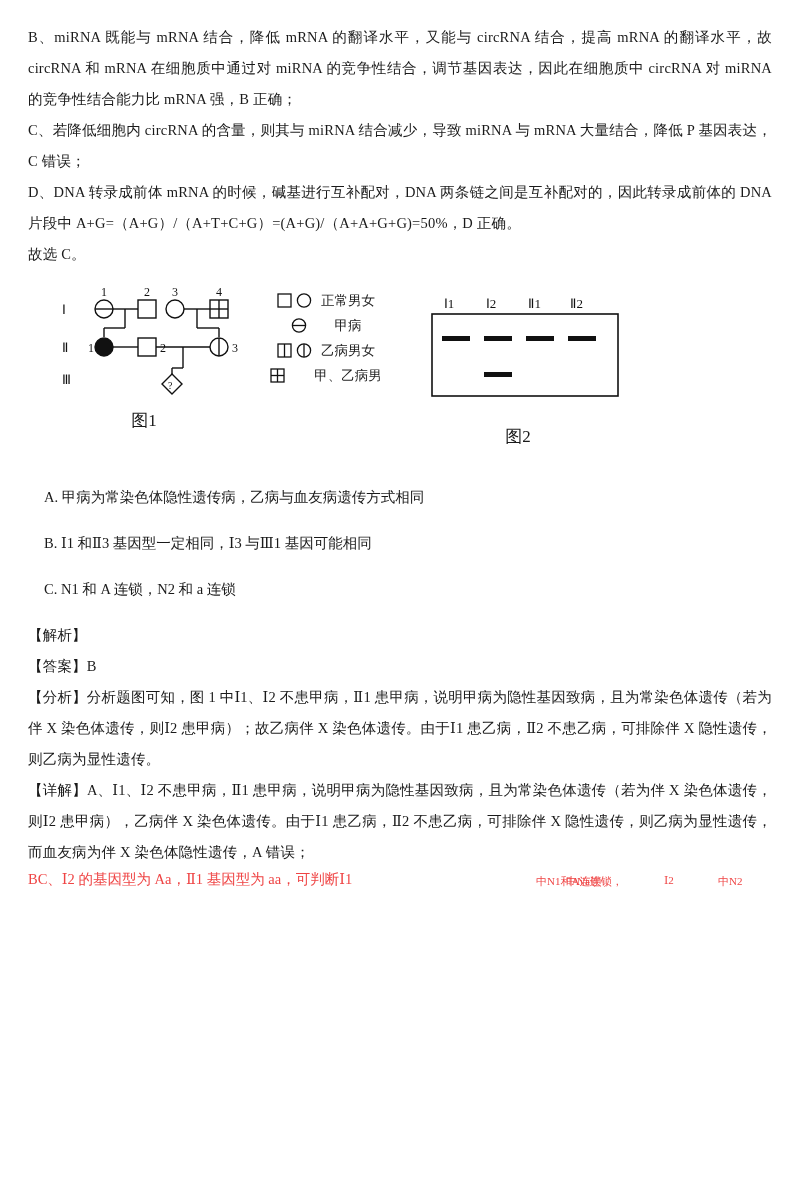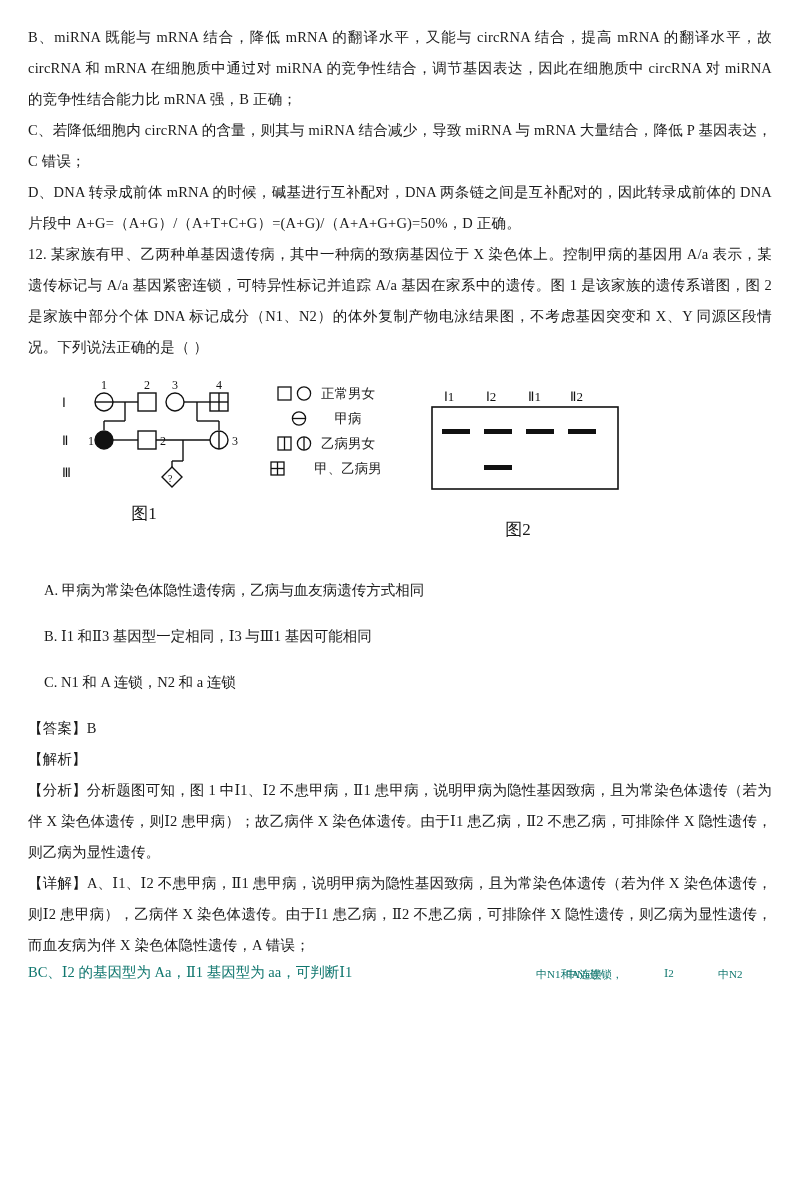--- a/index.html
+++ b/index.html
@@ -57,42 +57,39 @@
     position:absolute;left:390px;top:12px;width:330px;height:145px;
   }
   .ans-line{
     font-size:14.5px;
     line-height:30px;
     margin:16px;
   }
   .small-note{
     position:absolute;
     font-size:11px;
-    color:#0f766e;
+    color:#ef4444;
     white-space:nowrap;
   }
   .footer-row{
     position:relative;
     height:24px;
   }
 </style>
 </head>
 <body>
 
 <div class="page">
   <div class="content">
 
     <p class="line para">B、miRNA 既能与 mRNA 结合，降低 mRNA 的翻译水平，又能与 circRNA 结合，提高 mRNA 的翻译水平，故 circRNA 和 mRNA 在细胞质中通过对 miRNA 的竞争性结合，调节基因表达，因此在细胞质中 circRNA 对 miRNA 的竞争性结合能力比 mRNA 强，B 正确；</p>
     <p class="line para">C、若降低细胞内 circRNA 的含量，则其与 miRNA 结合减少，导致 miRNA 与 mRNA 大量结合，降低 P 基因表达，C 错误；</p>
     <p class="line para">D、DNA 转录成前体 mRNA 的时候，碱基进行互补配对，DNA 两条链之间是互补配对的，因此转录成前体的 DNA 片段中 A+G=（A+G）/（A+T+C+G）=(A+G)/（A+A+G+G)=50%，D 正确。</p>
-
-    <p class="line para">
-      <span>12.</span>
-      <span>某家族有甲、乙两种单基因遗传病，其中一种病的致病基因位于 X 染色体上。控制甲病的基因用 A/a 表示，某遗传标记与 A/a 基因紧密连锁，可特异性标记并追踪 A/a 基因在家系中的遗传。图 1 是该家族的遗传系谱图，图 2 是家族中部分个体 DNA 标记成分（N1、N2）的体外复制产物电泳结果图，不考虑基因突变和 X、Y 同源区段情况。下列说法正确的是（      ）</span>
-    </p>
+    <p class="line para">故选 C。</p>
+
 
     <div class="figure-block">
 
       <div class="ped">
         <svg width="330" height="125" viewBox="0 0 330 125">
           <g stroke="#111" stroke-width="1.4" fill="none" font-family="Liberation Serif, serif">
 
             <text x="57" y="12" font-size="12" stroke="none" fill="#111">1</text>
             <text x="100" y="12" font-size="12" stroke="none" fill="#111">2</text>
             <text x="128" y="12" font-size="12" stroke="none" fill="#111">3</text>
@@ -203,22 +200,22 @@
         <div class="fig-caption" style="width:200px;margin-left:0;">图2</div>
       </div>
     </div>
 
     <div style="height:26px"></div>
 
     <p class="ans-line">A. 甲病为常染色体隐性遗传病，乙病与血友病遗传方式相同</p>
     <p class="ans-line">B. Ⅰ1 和Ⅱ3 基因型一定相同，Ⅰ3 与Ⅲ1 基因可能相同</p>
     <p class="ans-line">C. N1 和 A 连锁，N2 和 a 连锁</p>
 
+    <p class="line">【解析】</p>
     <p class="line">【答案】B</p>
-    <p class="line">【解析】</p>
 
     <p class="line para">
       <span>【分析】</span><span>分析题图可知，图 1 中Ⅰ1、Ⅰ2 不患甲病，Ⅱ1 患甲病，说明甲病为隐性基因致病，且为常染色体遗传（若为伴 X 染色体遗传，则Ⅰ2 患甲病）；故乙病伴 X 染色体遗传。由于Ⅰ1 患乙病，Ⅱ2 不患乙病，可排除伴 X 隐性遗传，则乙病为显性遗传。</span>
     </p>
 
     <p class="line para">
       <span>【详解】</span><span>A、Ⅰ1、Ⅰ2 不患甲病，Ⅱ1 患甲病，说明甲病为隐性基因致病，且为常染色体遗传（若为伴 X 染色体遗传，则Ⅰ2 患甲病），乙病伴 X 染色体遗传。由于Ⅰ1 患乙病，Ⅱ2 不患乙病，可排除伴 X 隐性遗传，则乙病为显性遗传，而血友病为伴 X 染色体隐性遗传，A 错误；</span>
     </p>
 
     <div class="footer-row">

